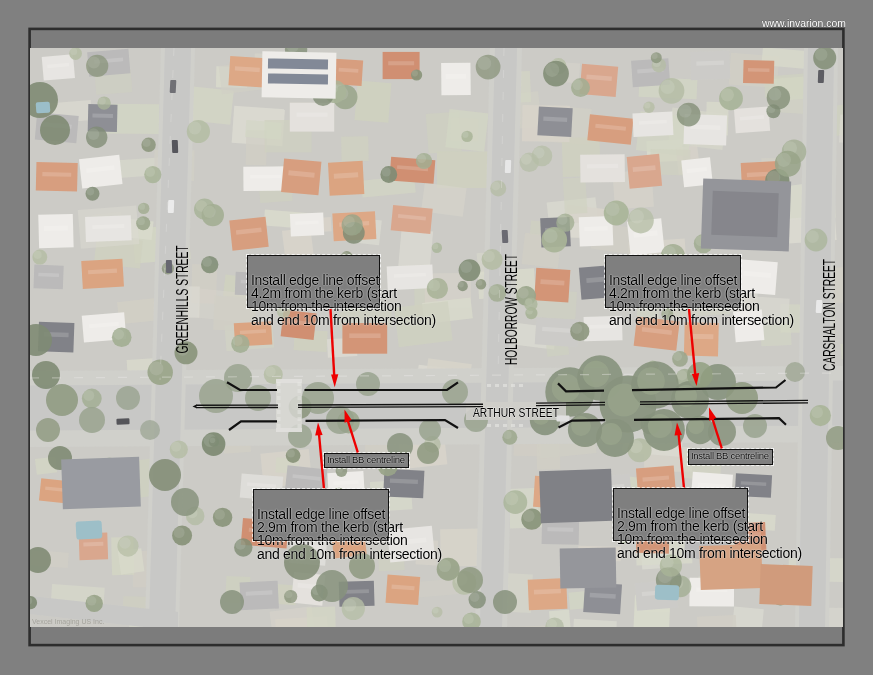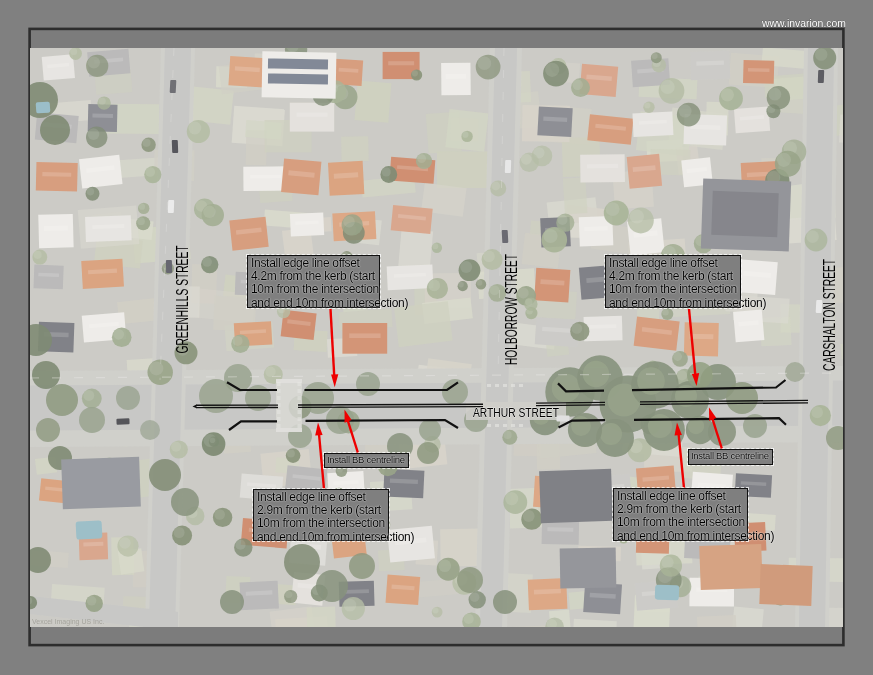--- a/index.html
+++ b/index.html
@@ -1,17 +1,17 @@
 <!DOCTYPE html>
 <html><head><meta charset="utf-8"><style>
 html,body{margin:0;padding:0;width:873px;height:675px;background:#808080;overflow:hidden}
 *{box-sizing:border-box;font-family:"Liberation Sans",sans-serif}
 .abs{position:absolute}
-.tb{position:absolute;background:#7f7f7f;color:#000;font-size:12px;line-height:13.2px;
-letter-spacing:-0.3px;padding:1px 3px;border:1.6px solid #111;white-space:nowrap;
+.tb{position:absolute;background:#7f7f7f;color:#000;font-size:14px;line-height:13.2px;
+letter-spacing:-0.3px;padding:18px 3px;border:1.6px solid #111;white-space:nowrap;
 text-shadow:0 0 1px rgba(255,255,255,.9),0 0 2px rgba(255,255,255,.5);}
 .tb:before{content:"";position:absolute;inset:-1.6px;border:1.6px dashed rgba(255,255,255,.75);pointer-events:none}
 </style></head>
 <body>
 <div class="abs" style="left:0;top:0;width:873px;height:675px">
 
 <svg class="abs" style="left:0;top:0" width="873" height="675">
 <rect x="29.6" y="28.9" width="813.8" height="616.2" fill="#7c7c7c" stroke="#2d2d2d" stroke-width="2.6"></rect>
 </svg>
 

